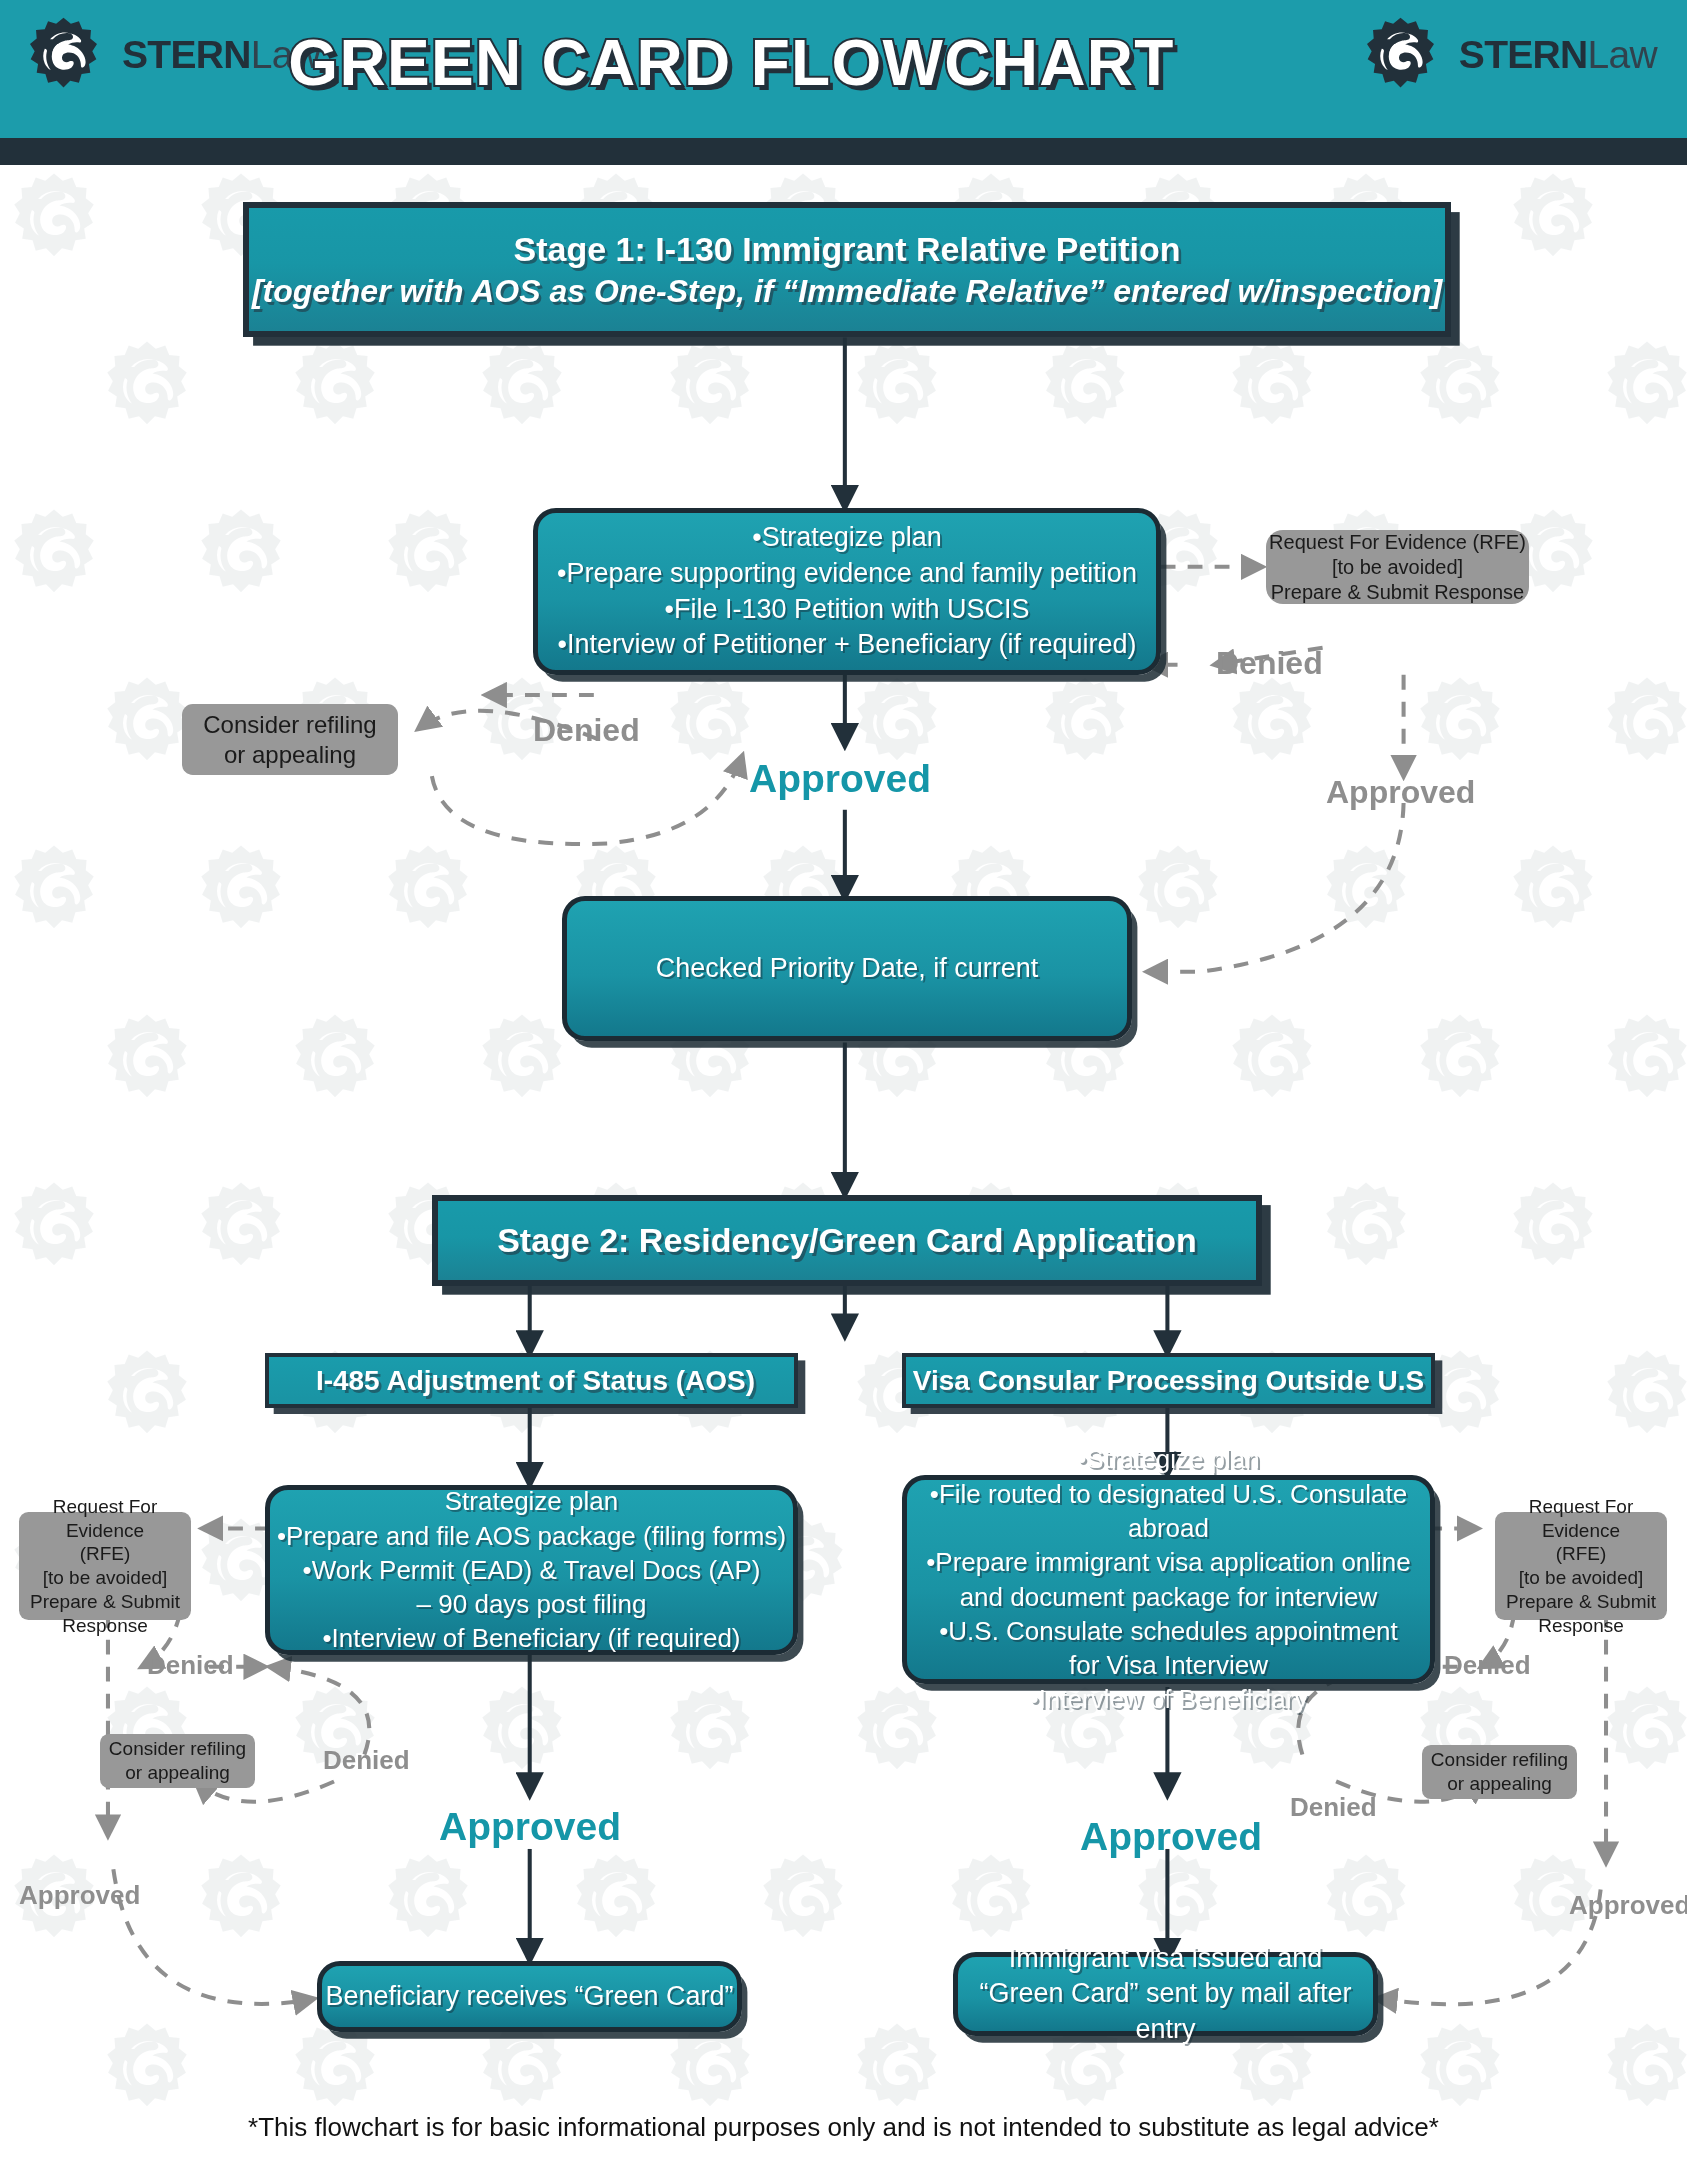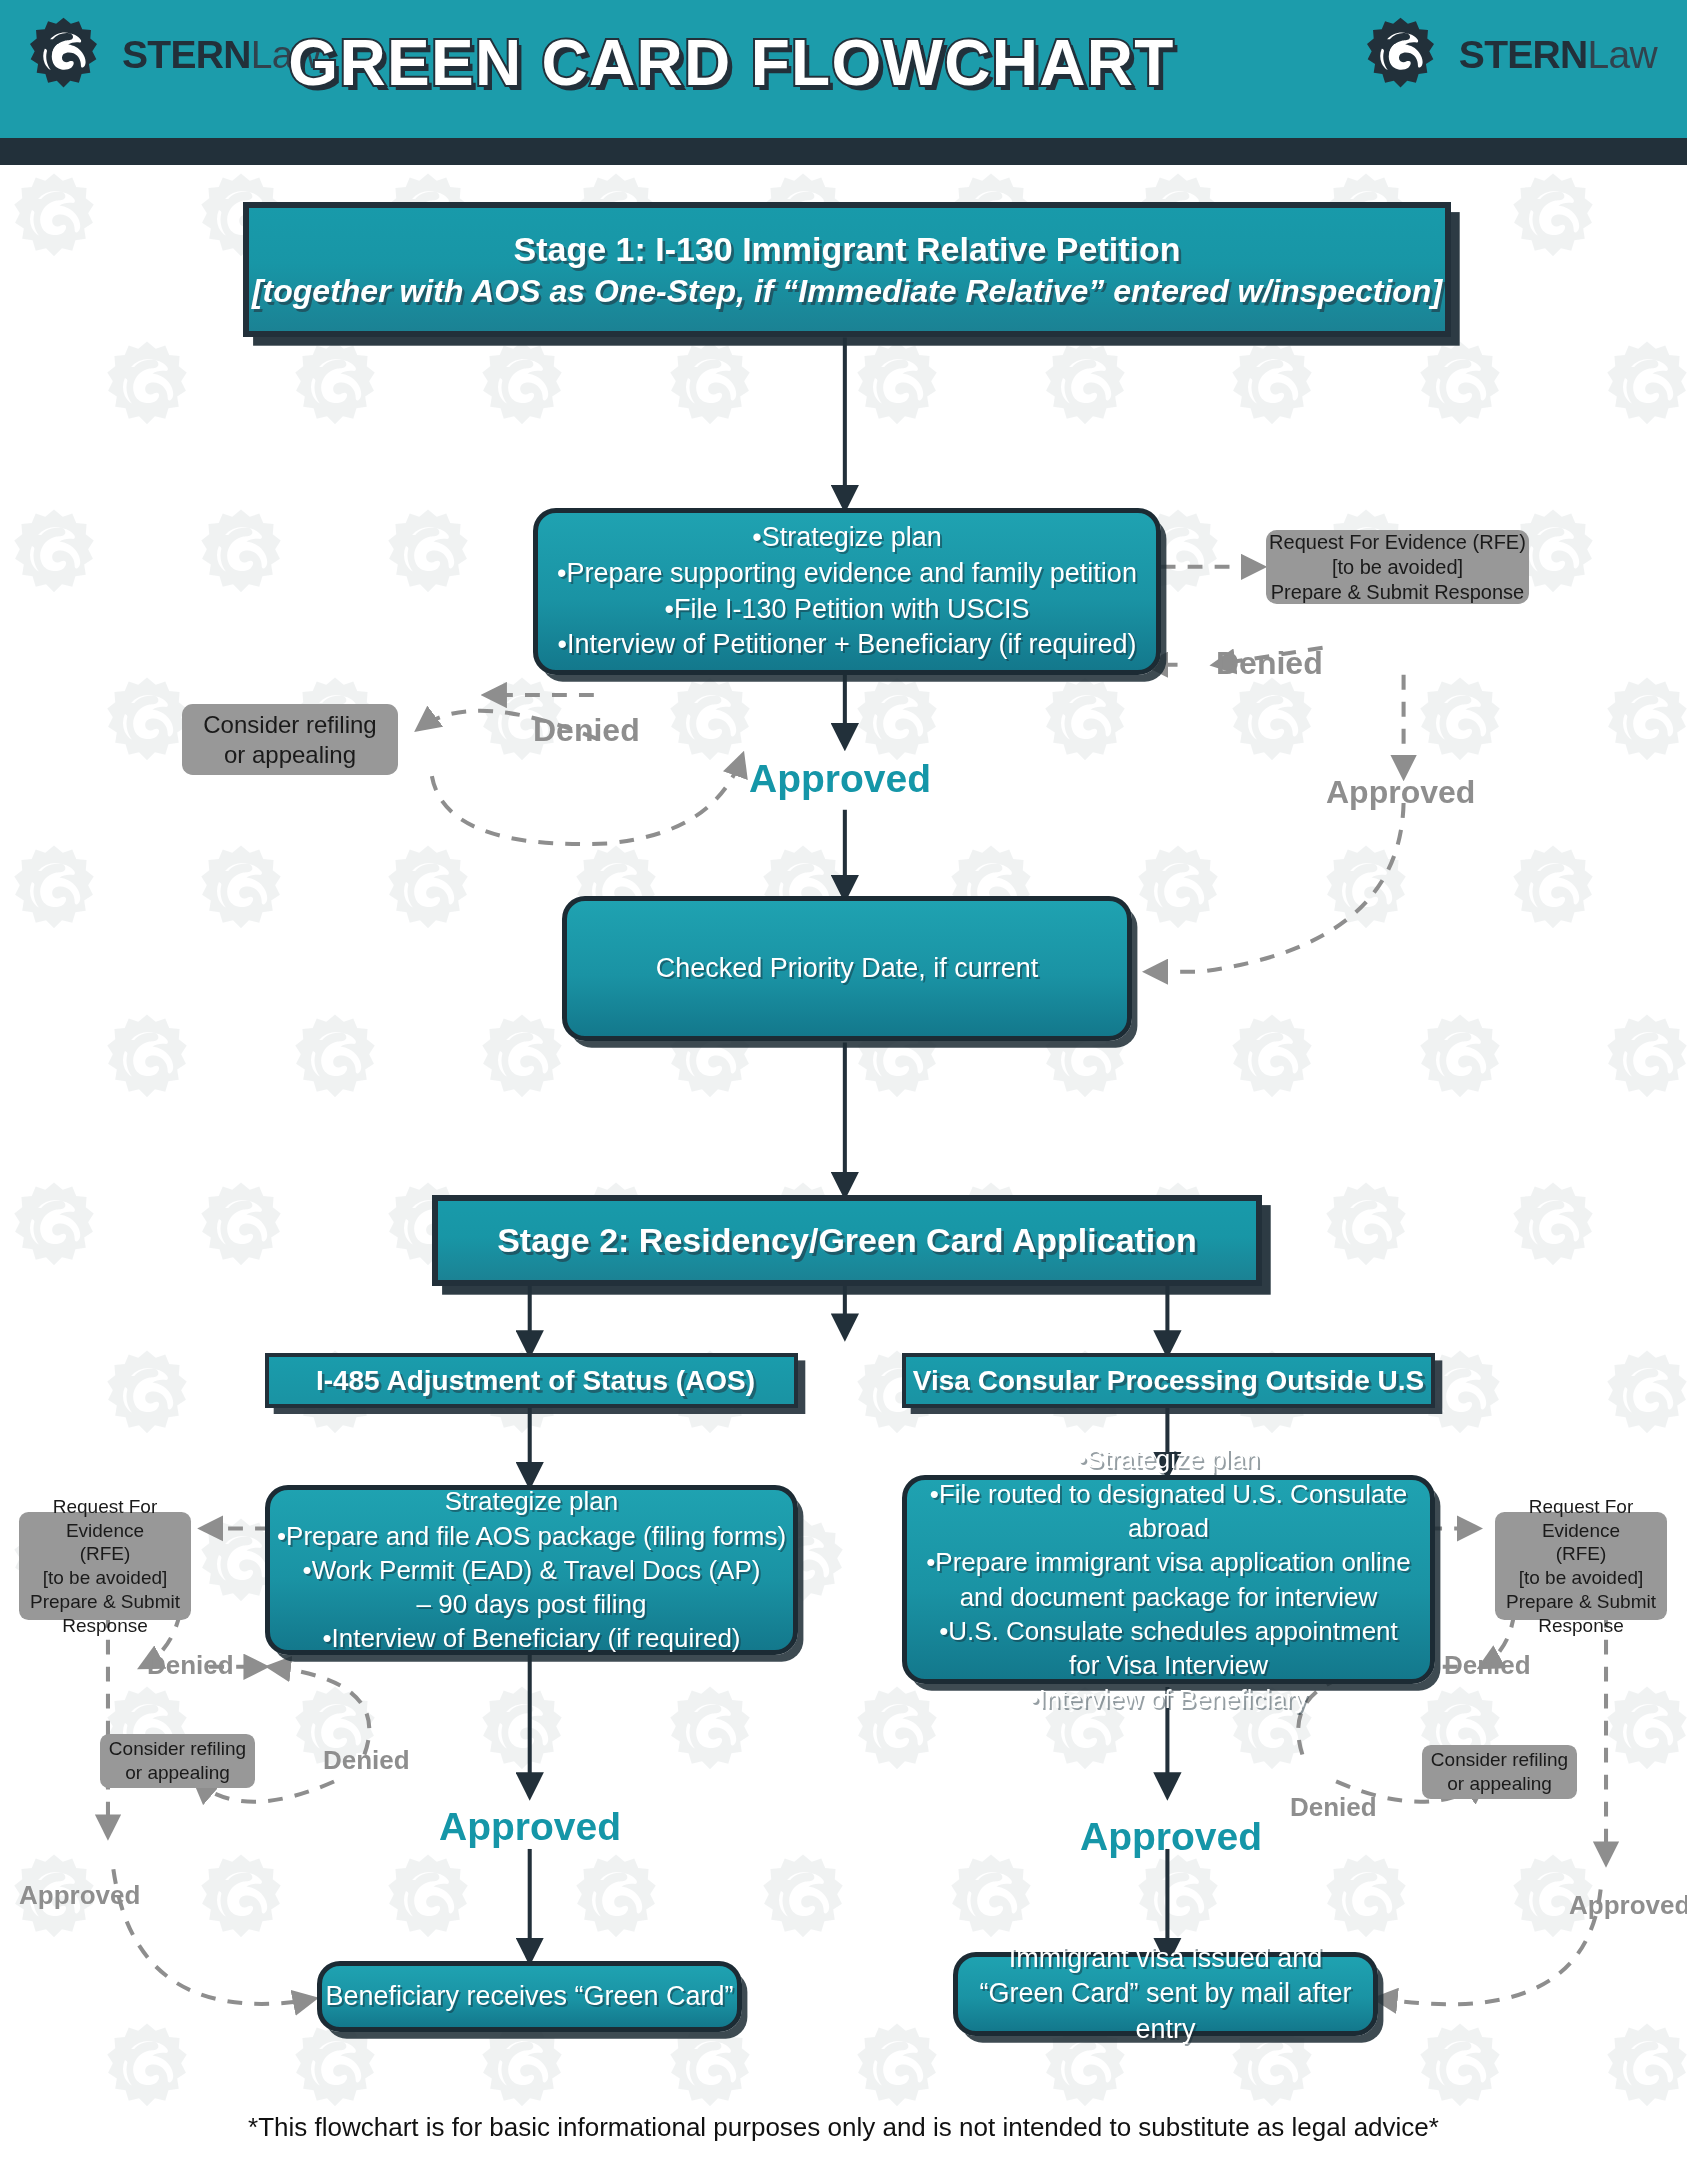--- a/index.html
+++ b/index.html
@@ -702,21 +702,21 @@
   <div class="ln2">[together with AOS as One-Step, if “Immediate Relative” entered w/inspection]</div>
 </div>
 
 <div class="node rounded" style="left:533px;top:508px;width:628px;height:167px;flex-direction:column;">
   <div>•Strategize plan</div>
   <div>•Prepare supporting evidence and family petition</div>
   <div>•File I-130 Petition with USCIS</div>
   <div>•Interview of Petitioner + Beneficiary (if required)</div>
 </div>
 
-<div class="gray" style="left:1266px;top:530px;width:263px;height:74px;font-size:20px;flex-direction:column;">
+<div class="gray" style="left:1266px;top:530px;width:263px;height:74px;font-size:20px;flex-direction:column;border-radius:17px;">
   <div>Request For Evidence (RFE)</div>
   <div>[to be avoided]</div>
   <div>Prepare &amp; Submit Response</div>
 </div>
 
 <div class="gray" style="left:182px;top:704px;width:216px;height:71px;font-size:24px;flex-direction:column;">
   <div>Consider refiling</div>
   <div>or appealing</div>
 </div>
 

